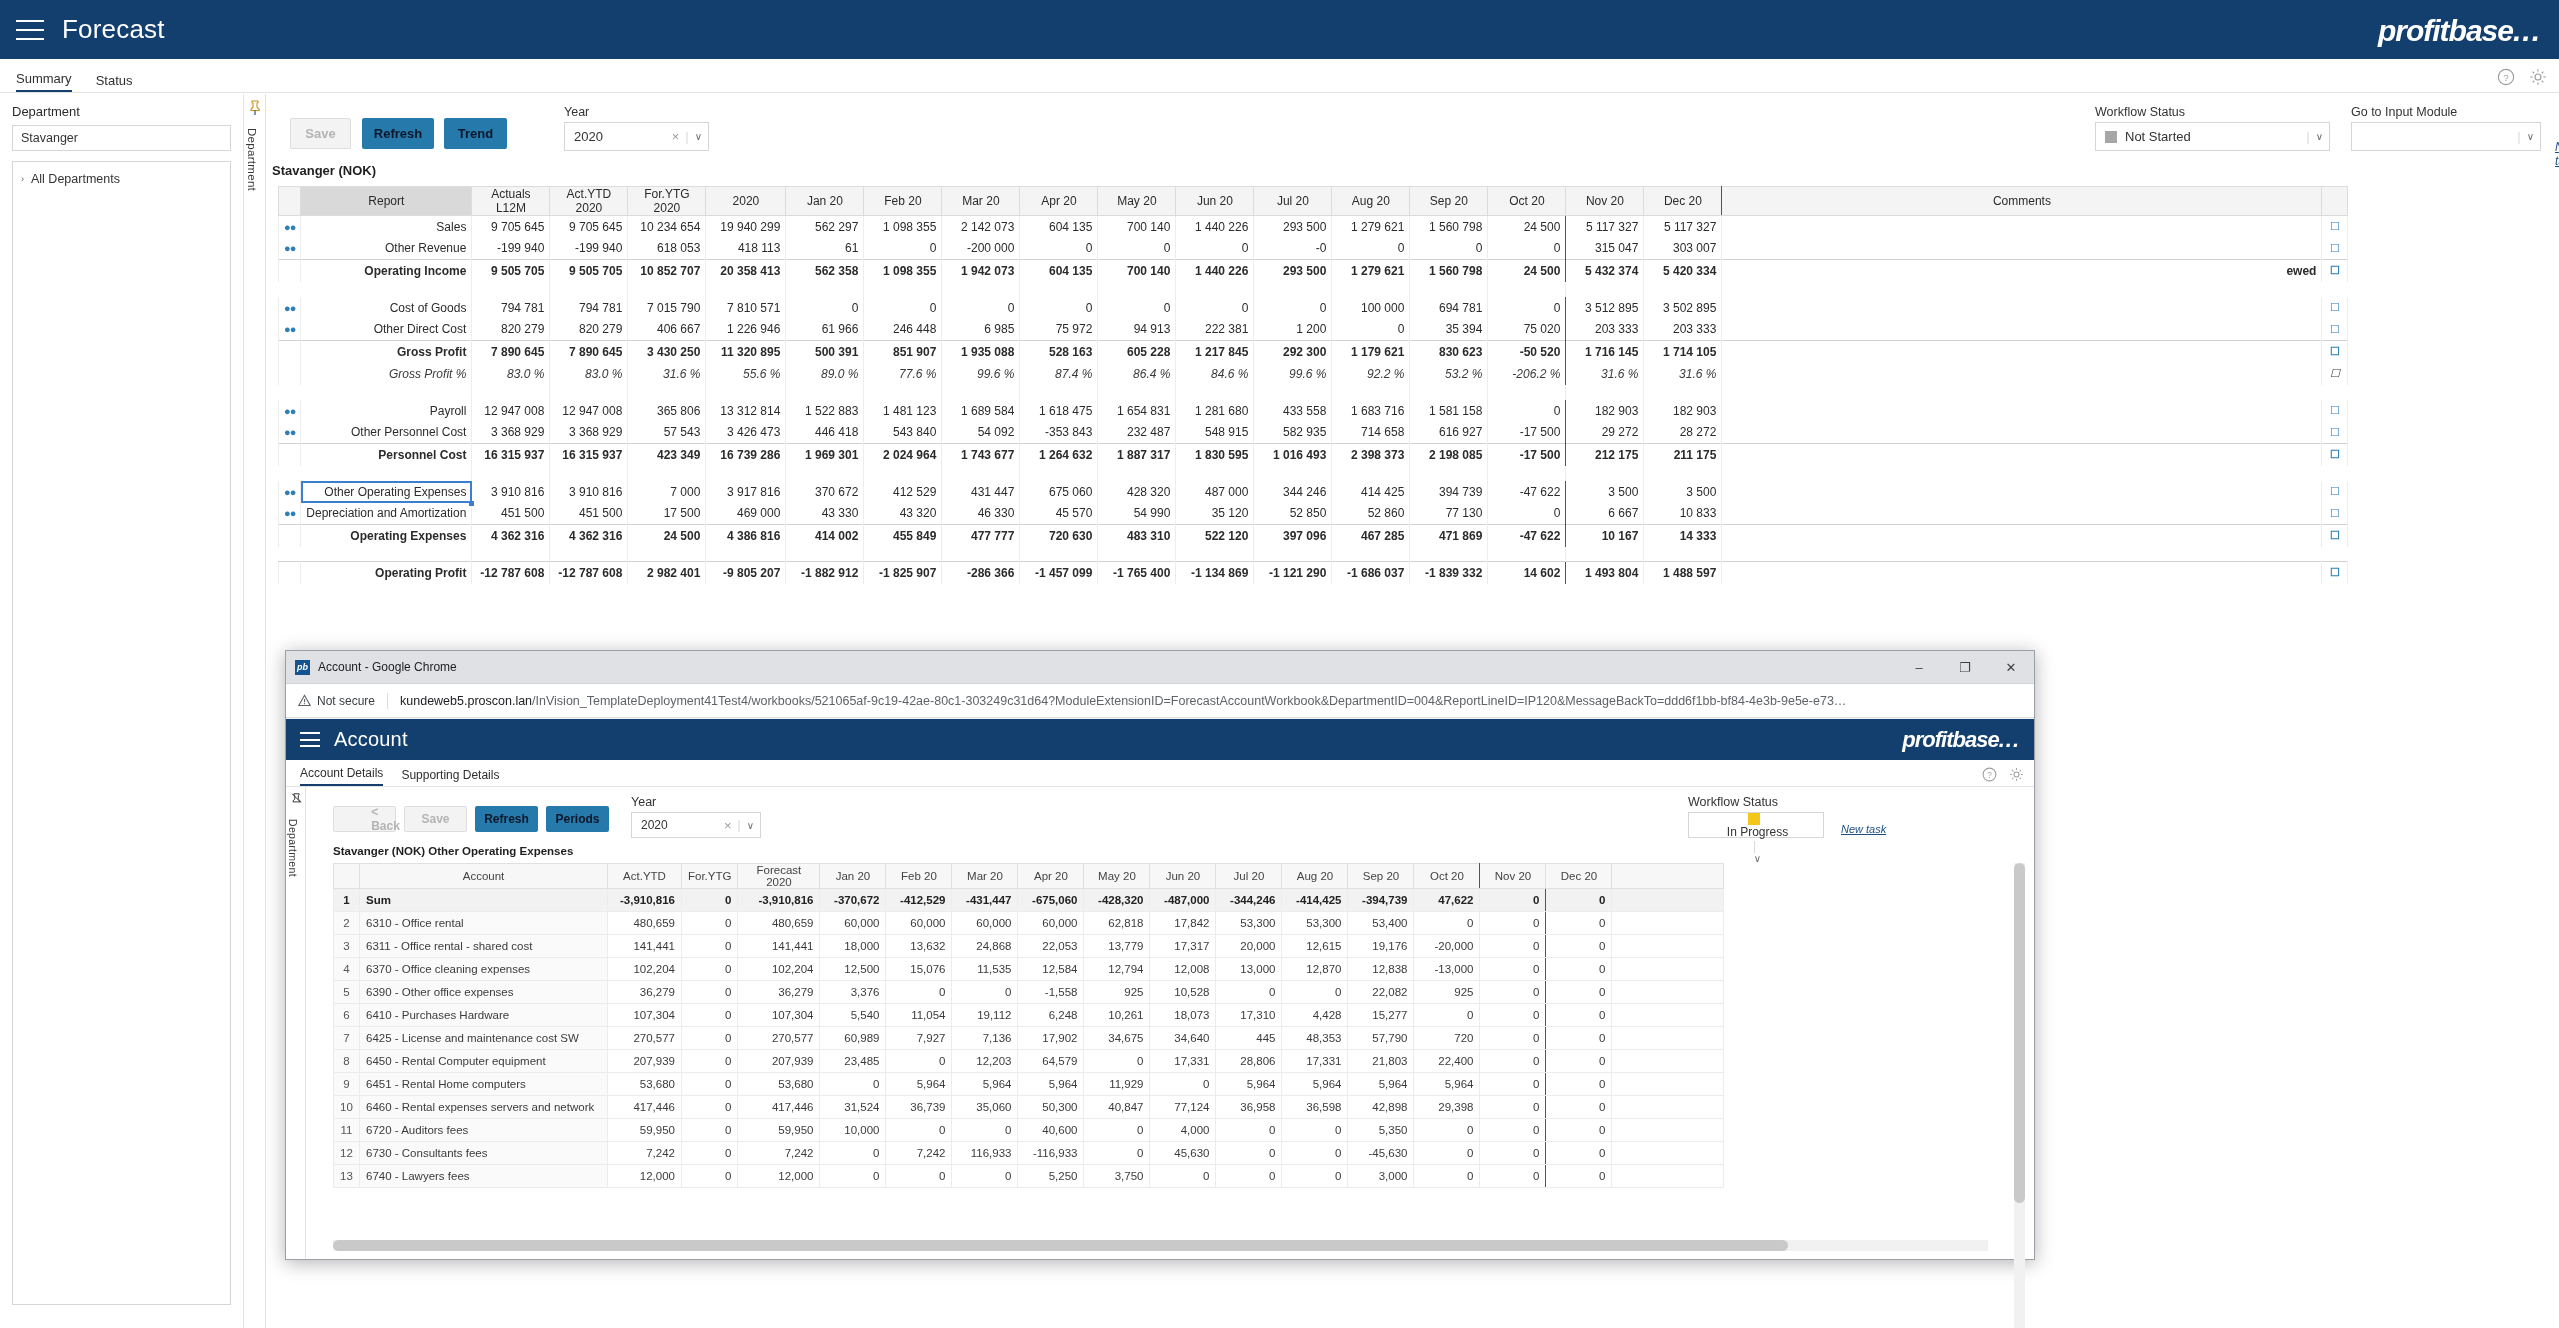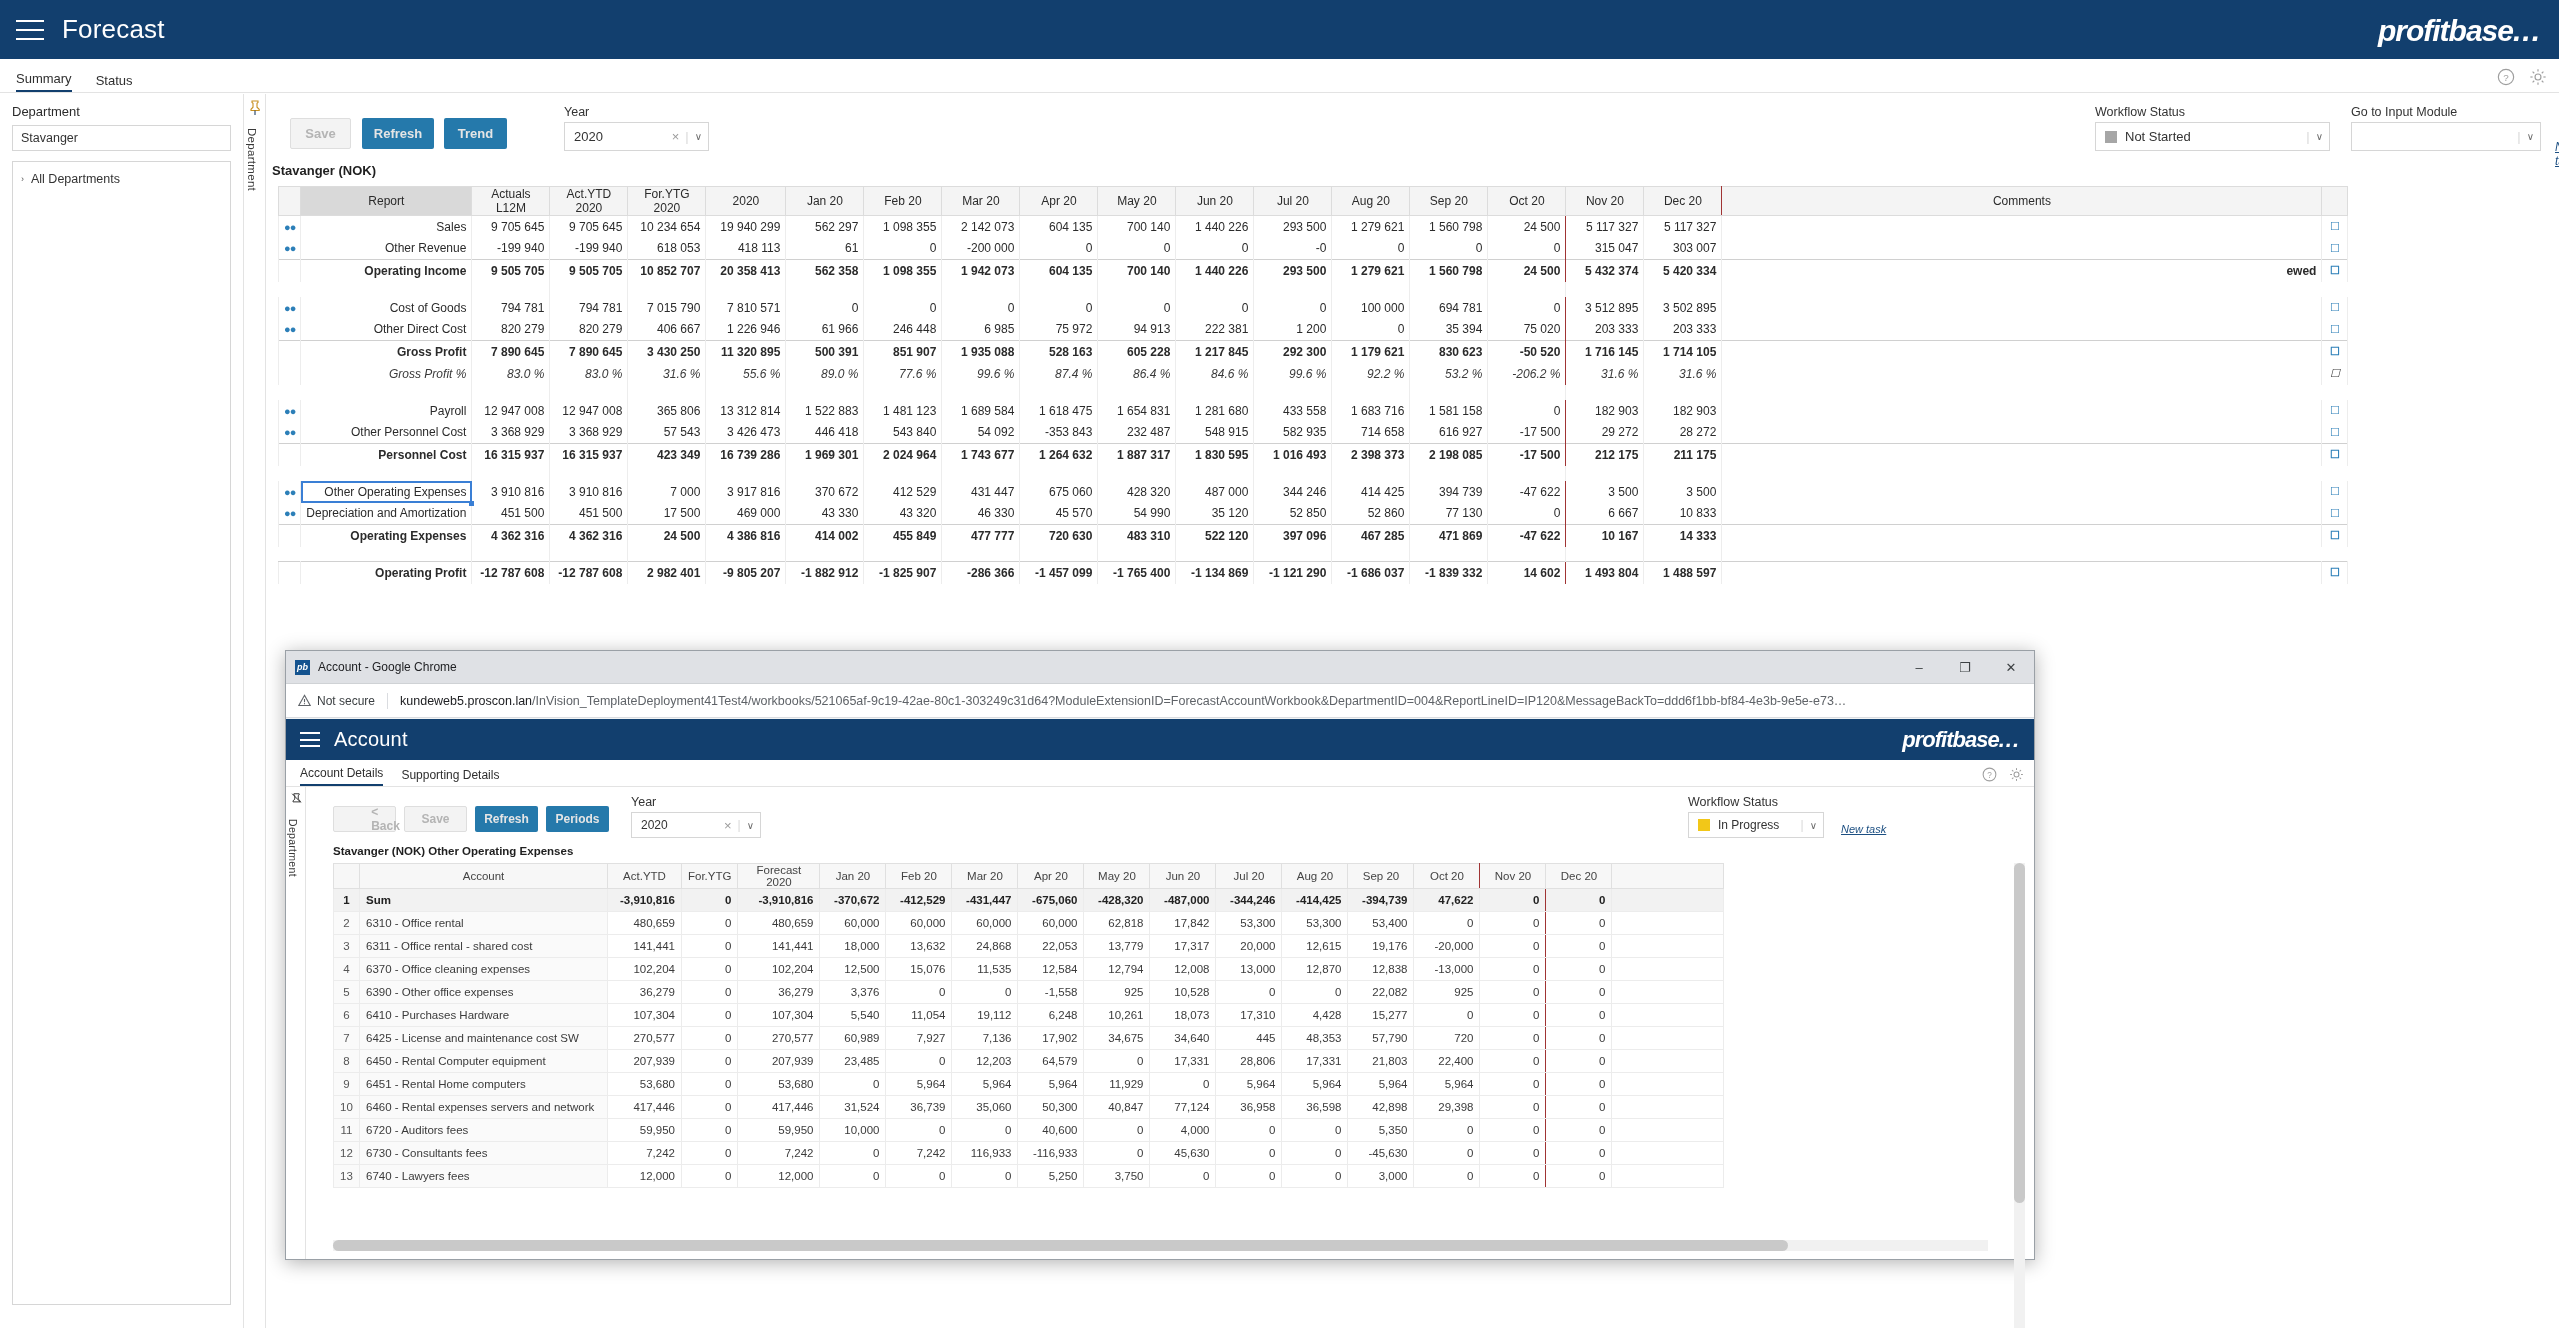--- a/index.html
+++ b/index.html
@@ -70,21 +70,21 @@
 
   
   .content { position:absolute; top:94px; left:266px; right:0; bottom:0; background:#fff; }
 
   .toolbar { position:relative; height:78px; }
   .btn {
     position:absolute; top:24px; height:31px; border:1px solid transparent;
     font-size:13px; font-weight:bold; display:flex; align-items:center;
     justify-content:center; cursor:pointer; border-radius:2px;
   }
-  .btn.primary { background:#2579ab; color:#e5e5e5; }
+  .btn.primary { background:#2579ab; color:#0f172a; }
   .btn.disabled { background:#f3f3f3; color:#b4b4b4; border:1px solid #dedede; cursor:default; }
   #btn-save { left:24px; width:61px; }
   #btn-refresh { left:96px; width:72px; }
   #btn-trend { left:178px; width:63px; }
 
   .field { position:absolute; }
   .fieldlabel { font-size:12.5px; color:#333; margin-bottom:3px; }
   .fieldbox {
     height:29px; border:1px solid #d6d6d6; background:#fff; display:flex;
     align-items:center; font-size:13px; color:#333; padding:0 6px 0 9px;
@@ -192,21 +192,21 @@
   .pmain { position:absolute; left:20px; top:68px; right:0; bottom:0; }
   .ptoolbar { position:relative; height:68px; }
   .ptoolbar .btn { top:19px; height:26px; font-size:12px; }
   #pb-back { left:27px; width:63px;padding-left:42px; }
   #pb-save { left:98px; width:63px; }
   #pb-refresh { left:169px; width:63px; }
   #pb-periods { left:240px; width:63px; }
   #pf-year { left:325px; top:8px; width:130px; }
   #pf-year .fieldbox { height:26px; font-size:12px; }
   #pf-wf { left:1382px; top:8px; width:136px; }
-  #pf-wf .fieldbox { height:26px; font-size:12px; }
+  #pf-wf .fieldbox { height:26px; font-size:12px;flex-direction:column; }
   .ptoolbar .newtask { left:1535px; top:36px; font-size:11px; }
   .psubtitle { position:absolute; left:27px; top:58px; font-size:11.5px; font-weight:bold; color:#1f1f1f; }
 
   .pgrid { position:absolute; left:27px; top:76px; right:0; font-size:11.5px; color:#3b3b3b; }
   table.pg { border-collapse:collapse; table-layout:fixed; }
   table.pg th {
     background:#f7f7f7; border:1px solid #e0e0e0; font-weight:normal;
     font-size:11.5px; color:#444; height:23px; padding:0 6px;
   }
   table.pg td {

